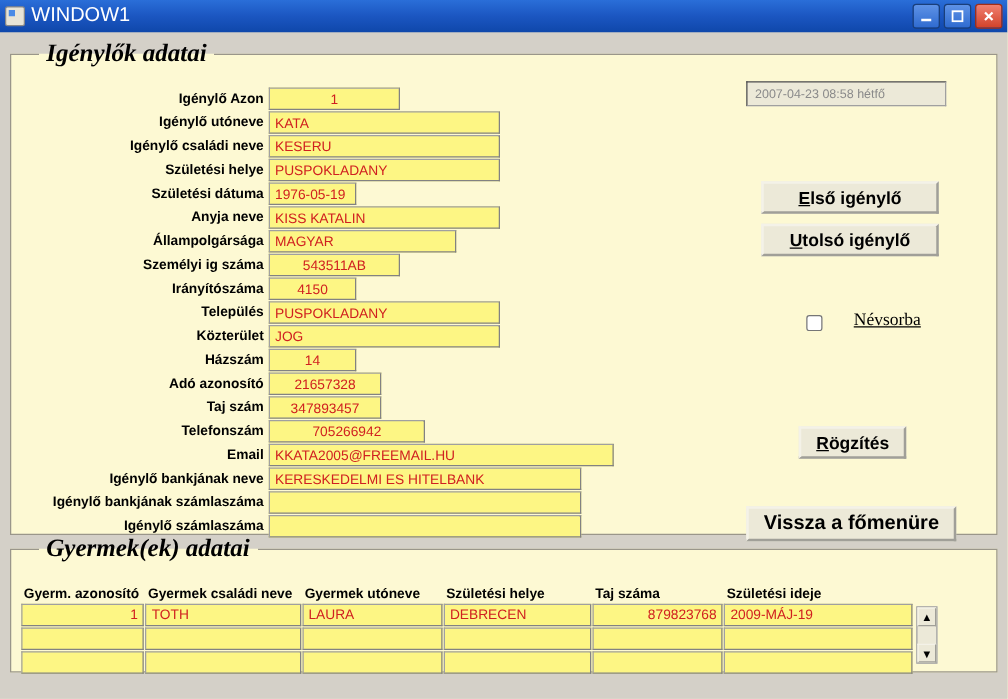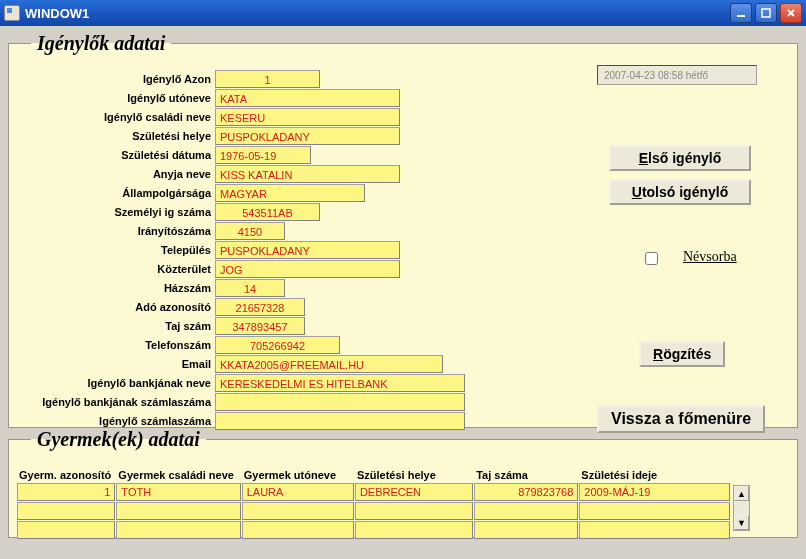--- a/index.html
+++ b/index.html
@@ -30,22 +30,22 @@
     border-radius: 2px;
     position: relative;
   }
   .titlebar .app-icon::after {
     content: "";
     position: absolute; top: 2px; left: 2px; width: 5px; height: 5px;
     background: #4b8be6;
   }
   .titlebar .title {
     flex: 1 1 auto;
-    font-weight: bold;
-    font-size: 13px;
+    font-weight: normal;
+    font-size: 16px;
   }
   .win-buttons { display: flex; gap: 3px; }
   .win-btn {
     width: 22px; height: 20px;
     border: 1px solid #1a3f7a;
     border-radius: 3px;
     background: linear-gradient(to bottom, #5e92e6 0%, #2f6bd0 100%);
     display: flex; align-items: center; justify-content: center;
     cursor: pointer;
   }
@@ -278,21 +278,21 @@
         <div class="row">
           <div class="lbl">Igénylő családi neve</div>
           <div class="fld" style="width:185px">KESERU</div>
         </div>
         <div class="row">
           <div class="lbl">Születési helye</div>
           <div class="fld" style="width:185px">PUSPOKLADANY</div>
         </div>
         <div class="row">
           <div class="lbl">Születési dátuma</div>
-          <div class="fld" style="width:96px">1976-05-19</div>
+          <div class="fld" style="width:70px">1976-05-19</div>
         </div>
         <div class="row">
           <div class="lbl">Anyja neve</div>
           <div class="fld" style="width:185px">KISS KATALIN</div>
         </div>
         <div class="row">
           <div class="lbl">Állampolgársága</div>
           <div class="fld" style="width:150px">MAGYAR</div>
         </div>
         <div class="row">
@@ -322,21 +322,21 @@
         <div class="row">
           <div class="lbl">Taj szám</div>
           <div class="fld center" style="width:90px">347893457</div>
         </div>
         <div class="row">
           <div class="lbl">Telefonszám</div>
           <div class="fld center" style="width:125px">705266942</div>
         </div>
         <div class="row">
           <div class="lbl">Email</div>
-          <div class="fld" style="width:228px">KKATA2005@FREEMAIL.HU</div>
+          <div class="fld" style="width:276px">KKATA2005@FREEMAIL.HU</div>
         </div>
         <div class="row">
           <div class="lbl">Igénylő bankjának neve</div>
           <div class="fld" style="width:250px">KERESKEDELMI ES HITELBANK</div>
         </div>
         <div class="row">
           <div class="lbl">Igénylő bankjának számlaszáma</div>
           <div class="fld" style="width:250px"></div>
         </div>
         <div class="row">

